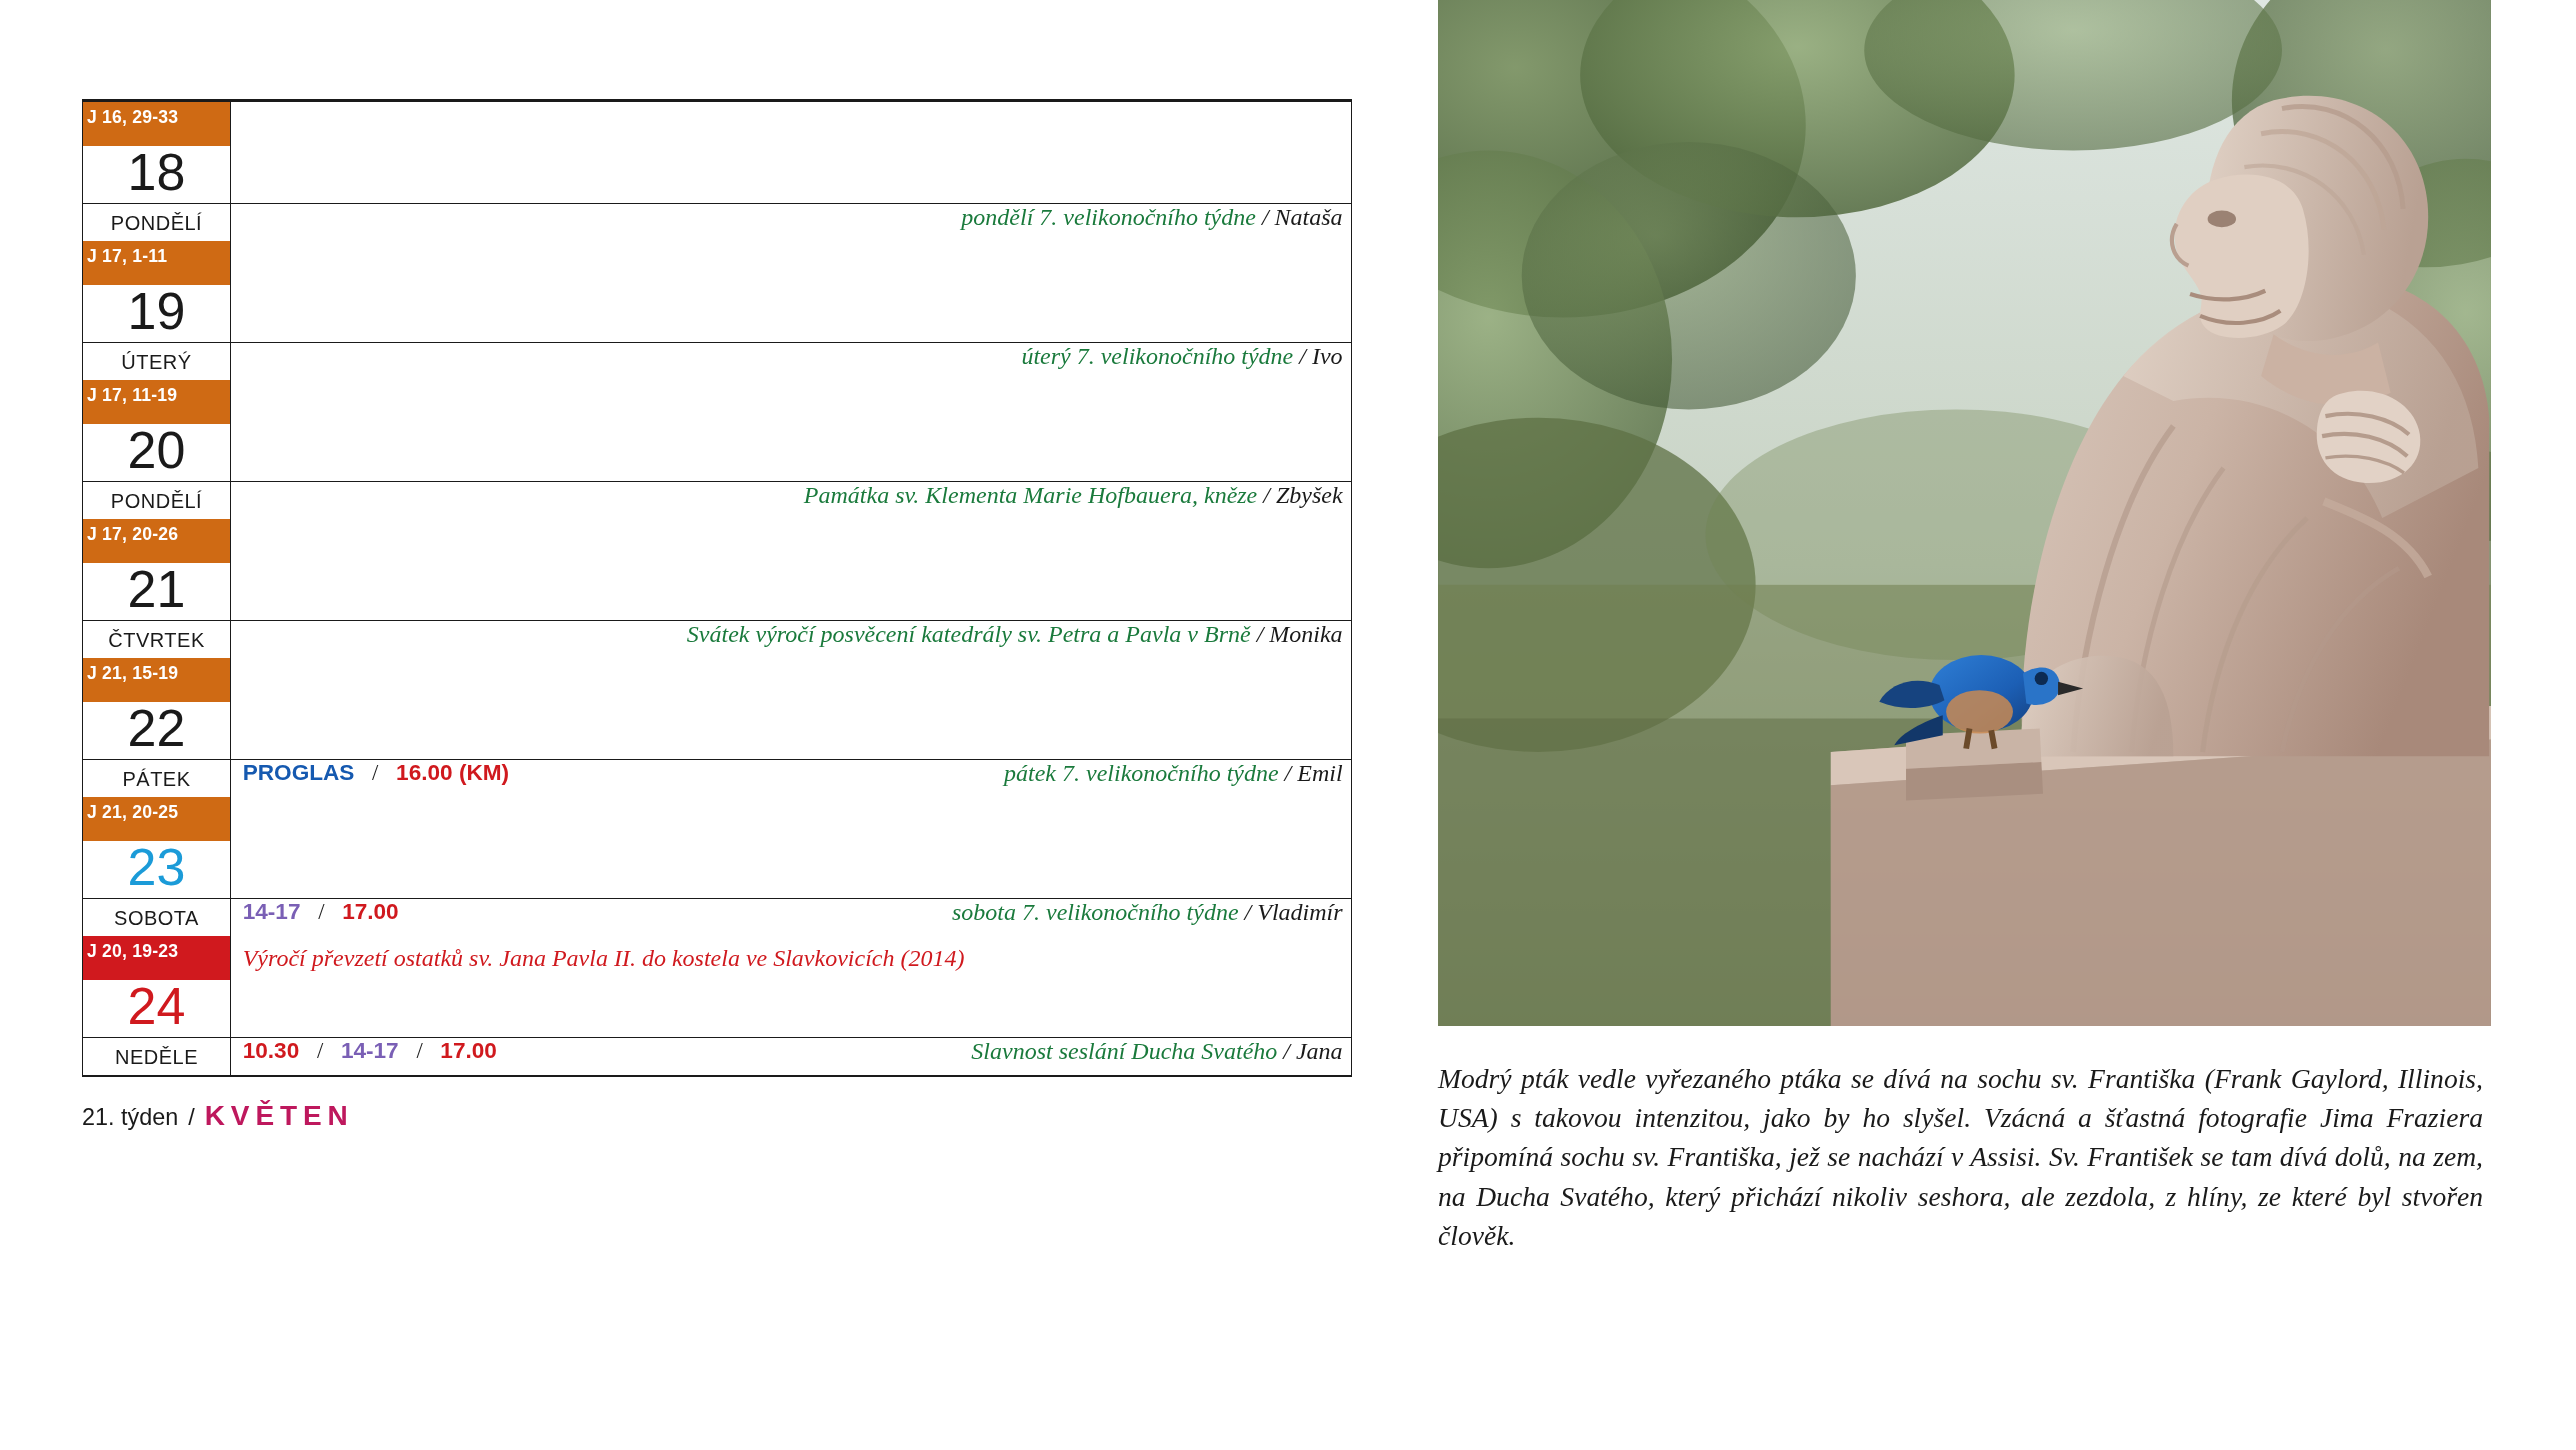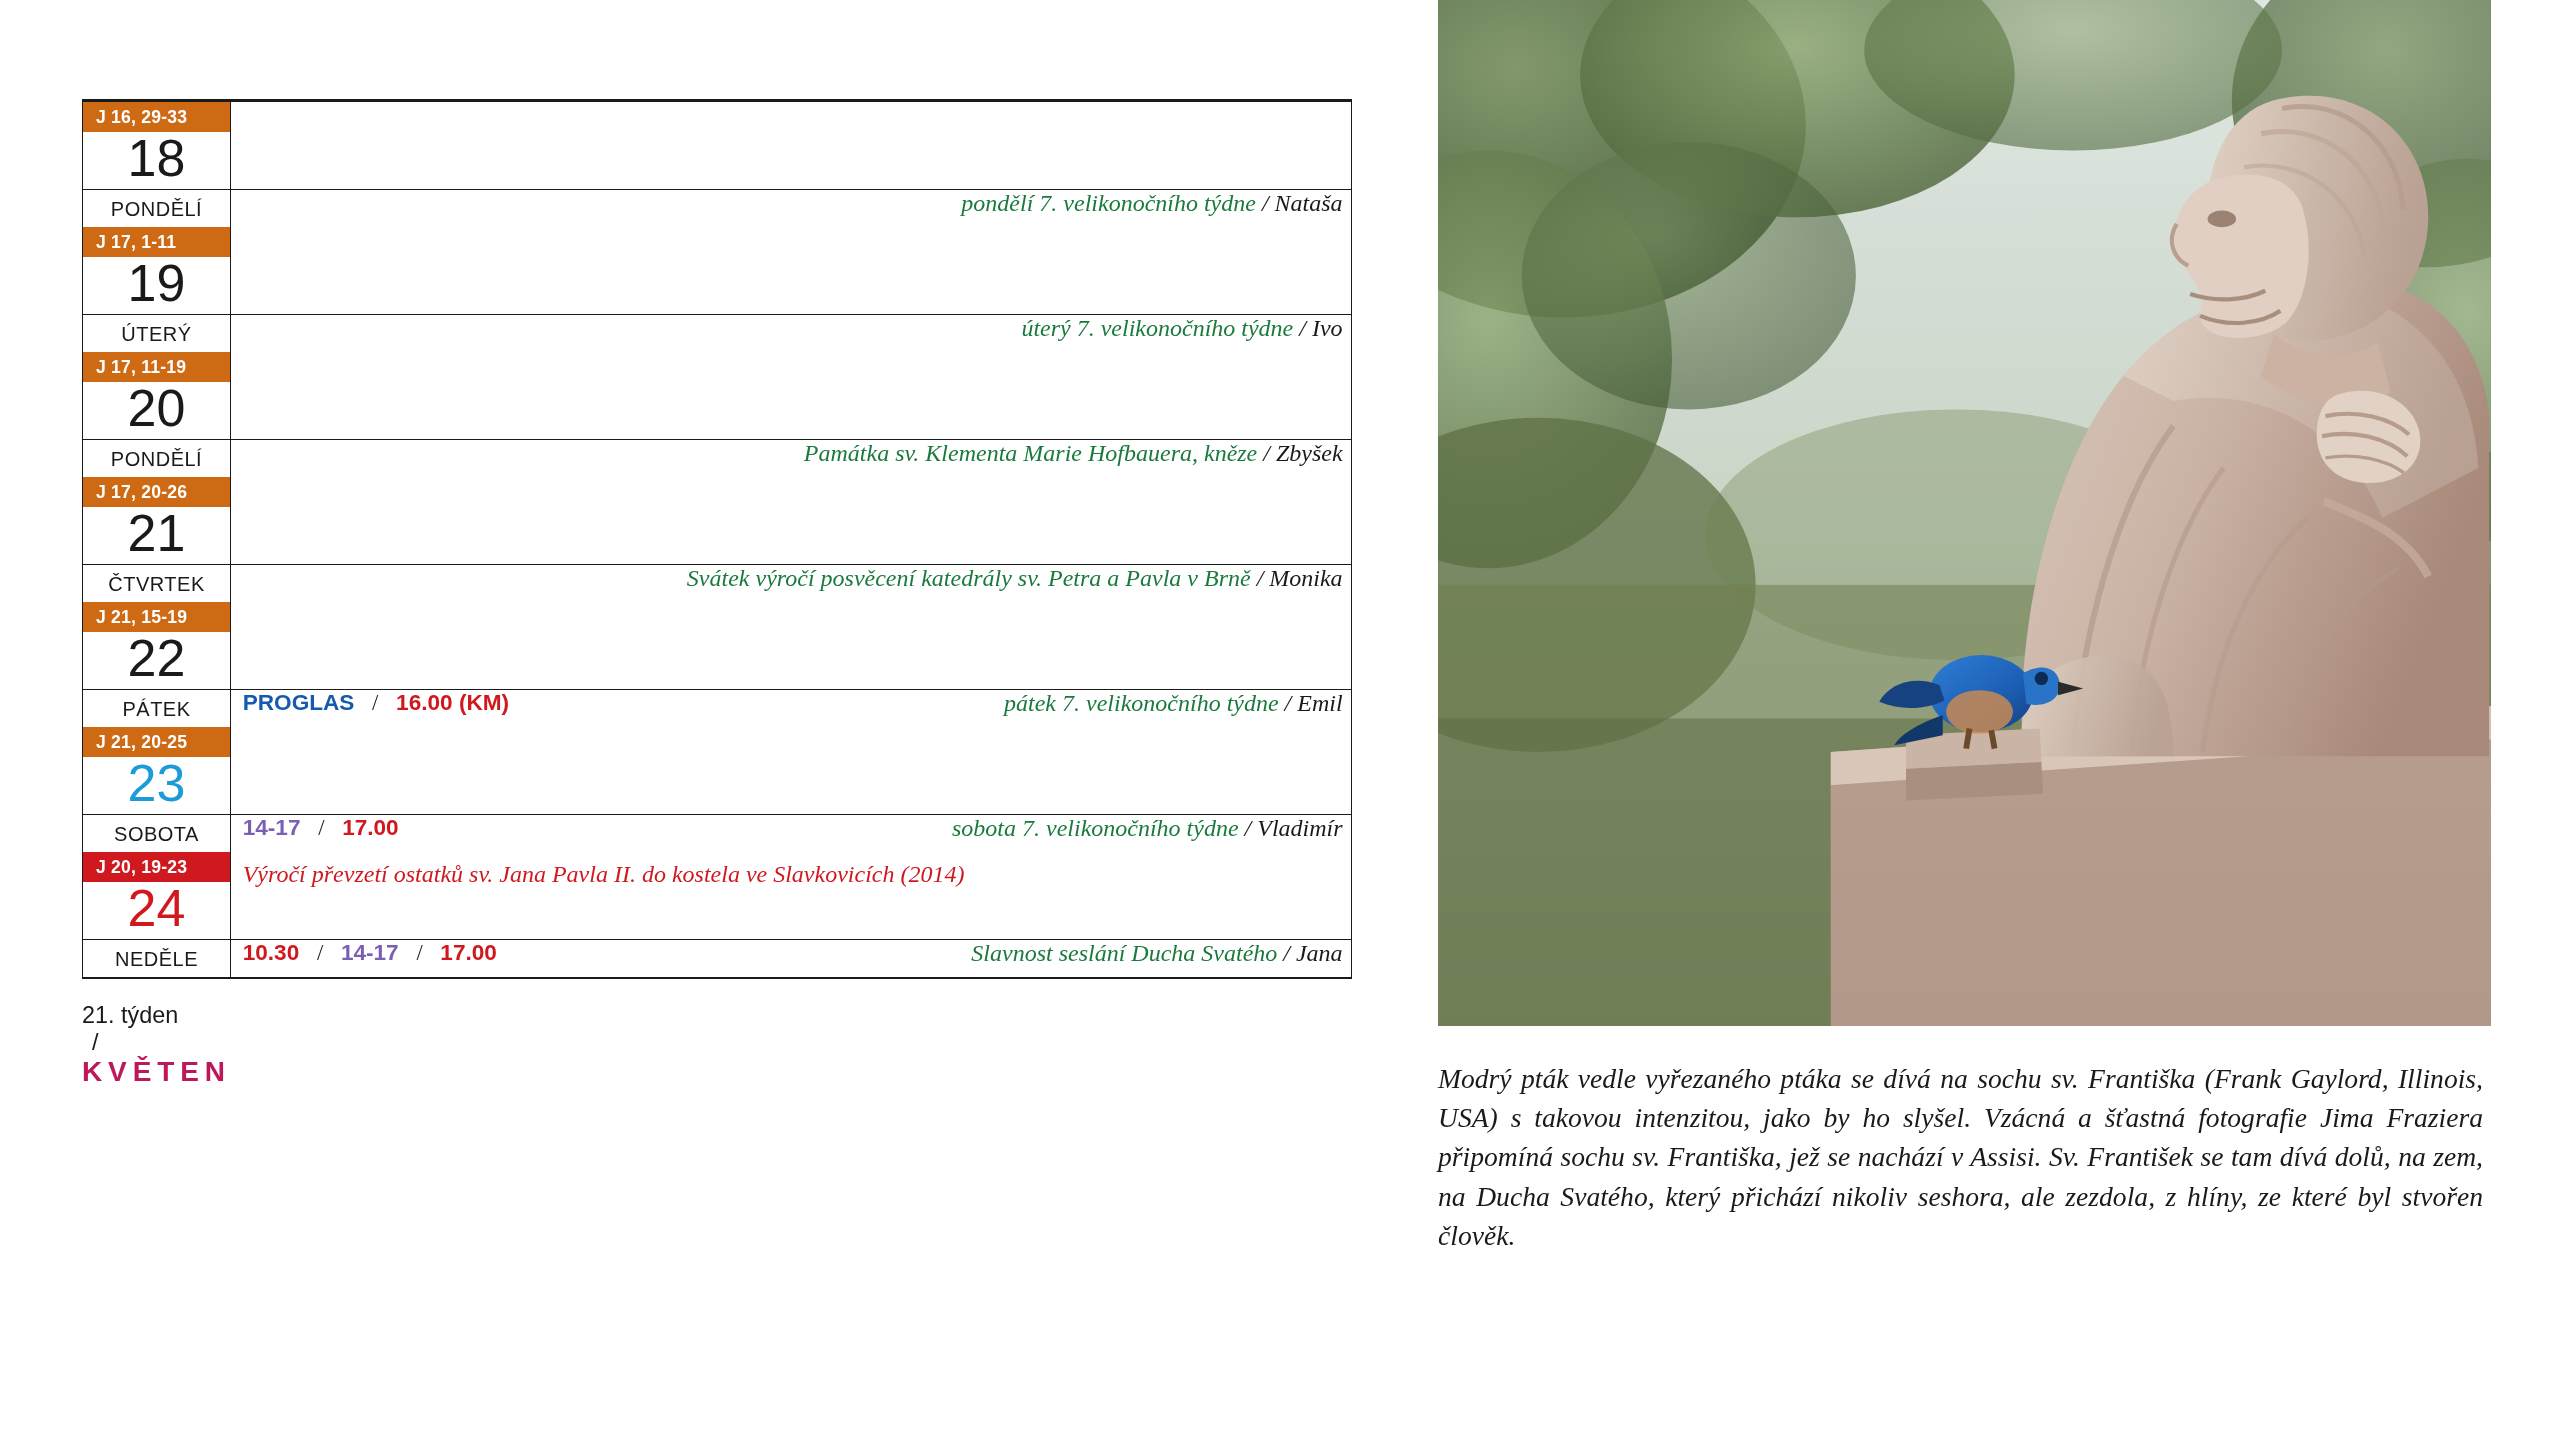--- a/index.html
+++ b/index.html
@@ -47,27 +47,27 @@
     width: 149px;
     min-width: 149px;
     box-sizing: border-box;
     border-left: 1.7px solid #1a1a1a;
     border-right: 1.7px solid #1a1a1a;
     display: flex;
     flex-direction: column;
     position: relative;
   }
   .reading-tab {
-    height: 30px;
+    height: 44px;
     line-height: 30px;
     color: #ffffff;
     font-size: 17.6px;
     font-weight: bold;
     letter-spacing: 0.2px;
-    padding-left: 13px;
+    padding-left: 4px;
     box-sizing: border-box;
     font-family: "Liberation Sans", sans-serif;
   }
   .reading-tab.orange { background: #cf6a14; }
   .reading-tab.red    { background: #d0191e; }
 
   .daynum {
     flex: 1;
     display: flex;
     align-items: center;
@@ -174,21 +174,20 @@
     width: 1270px;
     height: 2.5px;
     background: #1a1a1a;
   }
 
   
   .cal-footer {
     margin-left: 82px;
     margin-top: 23.4px;
     display: flex;
-    flex-direction: column;
     align-items: baseline;
     font-family: "Liberation Sans", sans-serif;
   }
   .cal-footer .week {
     font-size: 23.4px;
     color: #1a1a1a;
   }
   .cal-footer .slash {
     font-size: 23.4px;
     color: #1a1a1a;

